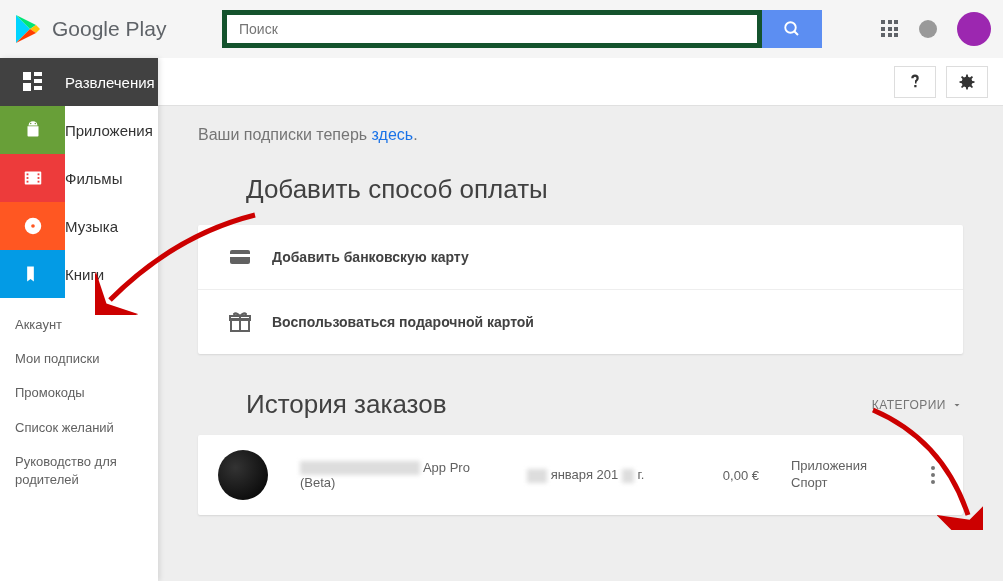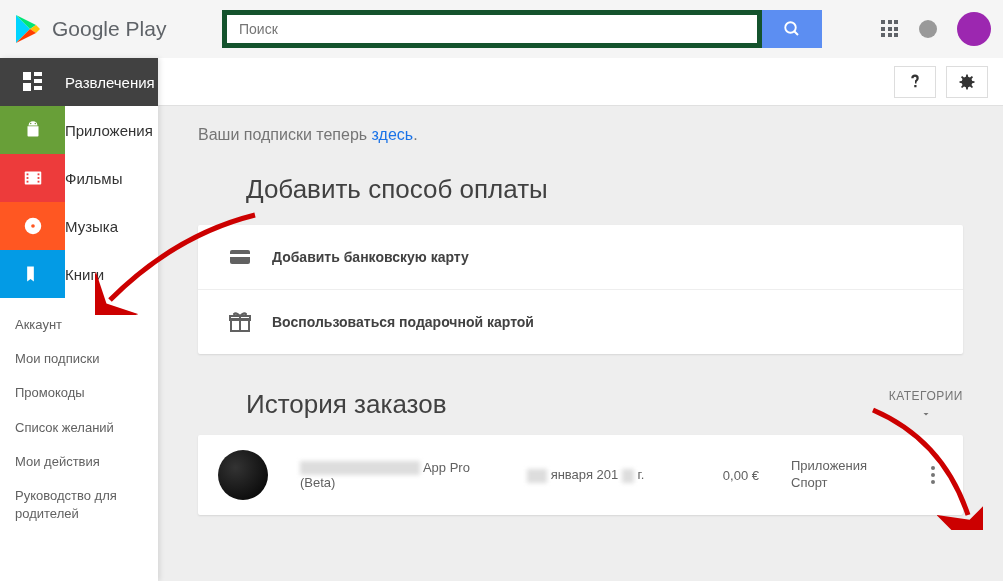--- a/index.html
+++ b/index.html
@@ -44,21 +44,21 @@
     
     .section-title { font-size: 26px; color: #414141; font-weight: 300; margin-bottom: 20px; margin-left: 48px; }
     
     .card { background: #fff; border-radius: 2px; box-shadow: 0 1px 2px rgba(0,0,0,0.1); }
     .payment-row { display: flex; align-items: center; padding: 20px 30px; cursor: pointer; gap: 20px; }
     .payment-row:first-child { border-bottom: 1px solid #eee; }
     .payment-icon { width: 24px; height: 24px; display: flex; align-items: center; justify-content: center; }
     .payment-label { font-size: 14px; color: #414141; font-weight: 600; }
     
     .history-header { display: flex; align-items: center; justify-content: space-between; margin-top: 35px; margin-bottom: 15px; }
-    .category-btn { display: flex; align-items: center; gap: 5px; font-size: 12px; color: #757575; cursor: pointer; letter-spacing: 0.5px; flex-direction: column; }
+    .category-btn { display: flex; align-items: center; gap: 5px; font-size: 12px; color: #757575; cursor: pointer; letter-spacing: 0.5px; }
     
     .order-row { display: flex; align-items: center; padding: 15px 20px; gap: 32px; }
     .order-thumb { width: 50px; height: 50px; background: radial-gradient(circle at 35% 35%, #333, #000); border-radius: 50%; flex-shrink: 0; }
     .order-name { flex: 1; font-size: 13px; color: #616161; }
     .order-name-blur { display: inline-block; width: 120px; height: 14px; background: #ddd; filter: blur(2px); vertical-align: middle; }
     .order-date { font-size: 13px; color: #616161; width: 140px; }
     .order-price { font-size: 13px; color: #616161; width: 60px; text-align: right; }
     .order-category { font-size: 13px; color: #616161; width: 100px; line-height: 1.3; }
     .order-menu { width: 20px; display: flex; flex-direction: column; align-items: center; gap: 3px; cursor: pointer; }
     .order-menu span { width: 4px; height: 4px; background: #757575; border-radius: 50%; }
@@ -158,21 +158,20 @@
             <path d="M5 3 L5 21 L9 18 L13 21 L13 3 Z"></path>
           </svg>
       </div>
       <span class="tile-label">Книги</span>
     </div>
     <div class="sidebar-links">
       <div class="sidebar-link">Аккаунт</div>
       <div class="sidebar-link">Мои подписки</div>
       <div class="sidebar-link">Промокоды</div>
       <div class="sidebar-link">Список желаний</div>
-      <div class="sidebar-link">Мои действия</div>
       <div class="sidebar-link">Руководство для родителей</div>
     </div>
   </div>
 
   <div class="main">
     <div class="main-header">
       <div class="header-btn">
         <svg width="18" height="18" viewBox="0 0 24 24" fill="#333">
             <path d="M12 2 Q7 2 7 7 L10 7 Q10 5 12 5 Q14 5 14 7 Q14 9 12 10 L12 14 L14 14 L14 12 Q17 10 17 7 Q17 2 12 2 Z M11 16 L14 16 L14 19 L11 19 Z"></path>
           </svg>

